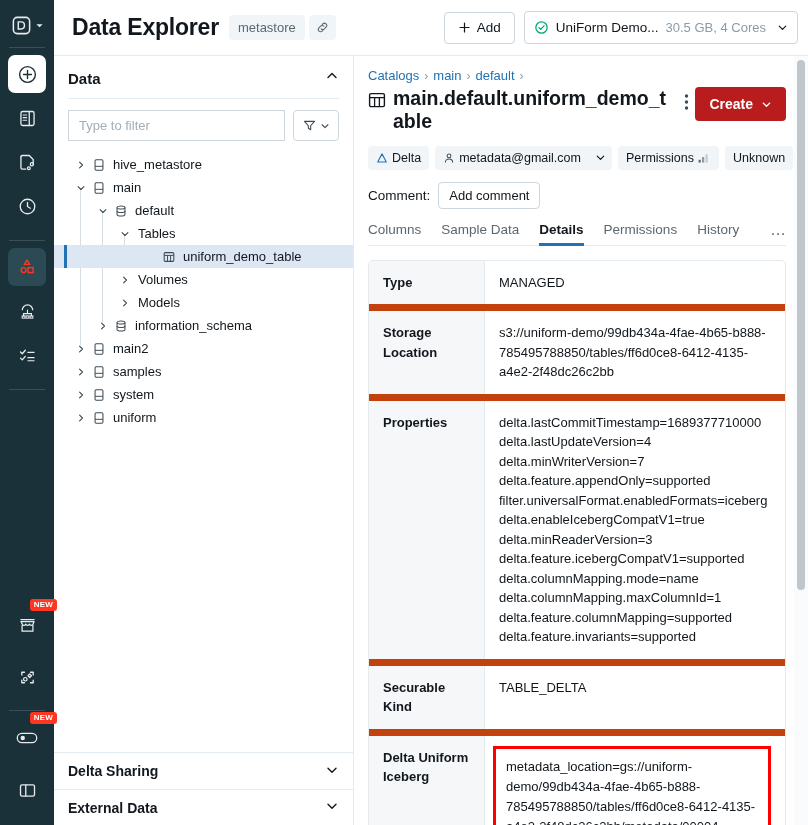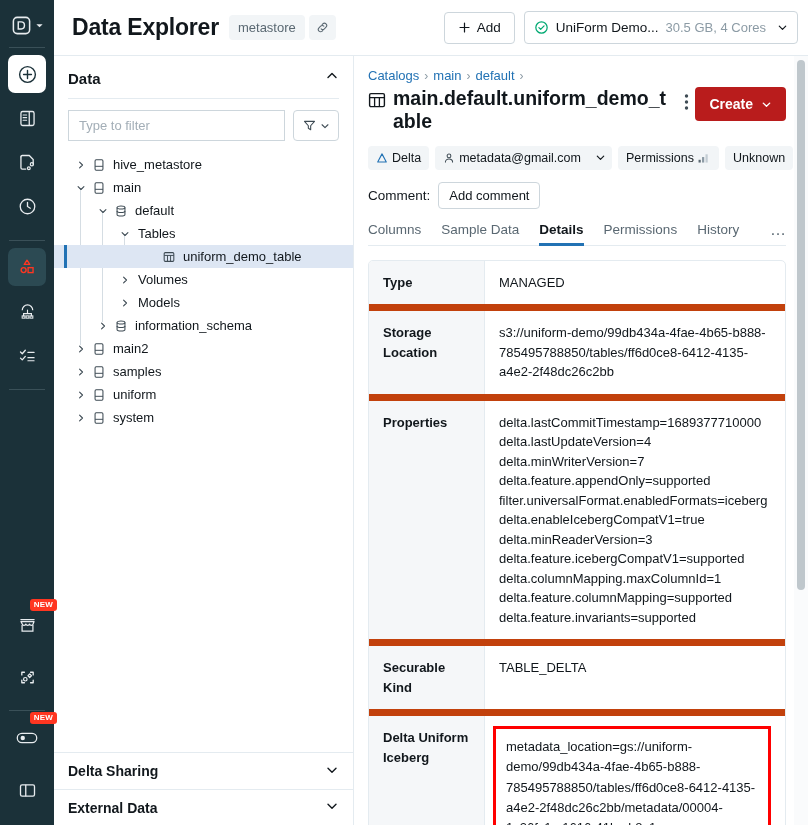--- a/index.html
+++ b/index.html
@@ -514,36 +514,36 @@
               <svg width="10" height="10" viewBox="0 0 12 12">
                   <path d="M4.3 2.5L7.8 6l-3.5 3.5" stroke="#3E4B54" stroke-width="1.3" fill="none" stroke-linecap="round" stroke-linejoin="round"></path>
                 </svg>
             </span>
             <span class="tree-ic">
               <svg width="14" height="14" viewBox="0 0 16 16" fill="none">
                   <rect x="3.5" y="2" width="9" height="12" rx="1.3" stroke="#3E4B54" stroke-width="1.2"></rect>
                   <path d="M3.5 9.5h9" stroke="#3E4B54" stroke-width="1.1"></path>
                 </svg>
             </span>
-            <span class="tree-label">uniform</span>
+            <span class="tree-label">system</span>
           </div>
 
           <div class="tree-row" style="padding-left:18px;">
             <span class="tw">
               <svg width="10" height="10" viewBox="0 0 12 12">
                   <path d="M4.3 2.5L7.8 6l-3.5 3.5" stroke="#3E4B54" stroke-width="1.3" fill="none" stroke-linecap="round" stroke-linejoin="round"></path>
                 </svg>
             </span>
             <span class="tree-ic">
               <svg width="14" height="14" viewBox="0 0 16 16" fill="none">
                   <rect x="3.5" y="2" width="9" height="12" rx="1.3" stroke="#3E4B54" stroke-width="1.2"></rect>
                   <path d="M3.5 9.5h9" stroke="#3E4B54" stroke-width="1.1"></path>
                 </svg>
             </span>
-            <span class="tree-label">system</span>
+            <span class="tree-label">uniform</span>
           </div>
         </div>
 
         <div class="dp-bottom">
           <div class="dp-acc">
             <span>Delta Sharing</span>
             <span class="chev">
               <svg width="14" height="14" viewBox="0 0 14 14">
                   <path d="M3 5.2L7 9.2l4-4" stroke="#11171C" stroke-width="1.4" fill="none" stroke-linecap="round" stroke-linejoin="round"></path>
                 </svg>
@@ -658,20 +658,21 @@
               <div class="dkey">Properties</div>
               <div class="dval">
                 <div class="prop-line">delta.lastCommitTimestamp=1689377710000</div>
                 <div class="prop-line">delta.lastUpdateVersion=4</div>
                 <div class="prop-line">delta.minWriterVersion=7</div>
                 <div class="prop-line">delta.feature.appendOnly=supported</div>
                 <div class="prop-line">filter.universalFormat.enabledFormats=iceberg</div>
                 <div class="prop-line">delta.enableIcebergCompatV1=true</div>
                 <div class="prop-line">delta.minReaderVersion=3</div>
                 <div class="prop-line">delta.feature.icebergCompatV1=supported</div>
+                <div class="prop-line">delta.columnMapping.mode=name</div>
                 <div class="prop-line">delta.columnMapping.maxColumnId=1</div>
                 <div class="prop-line">delta.feature.columnMapping=supported</div>
                 <div class="prop-line">delta.feature.invariants=supported</div>
               </div>
             </div>
 
             <div class="drow">
               <div class="dkey">Securable Kind</div>
               <div class="dval">TABLE_DELTA</div>
             </div>

